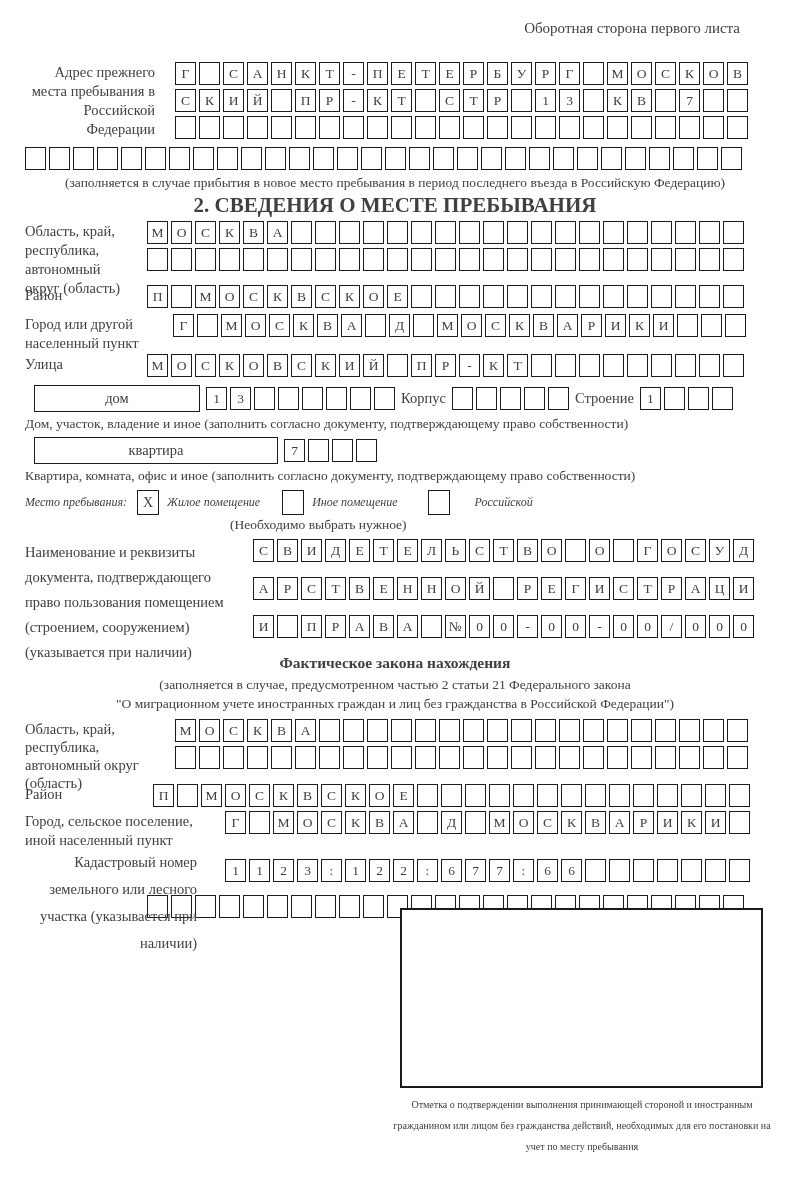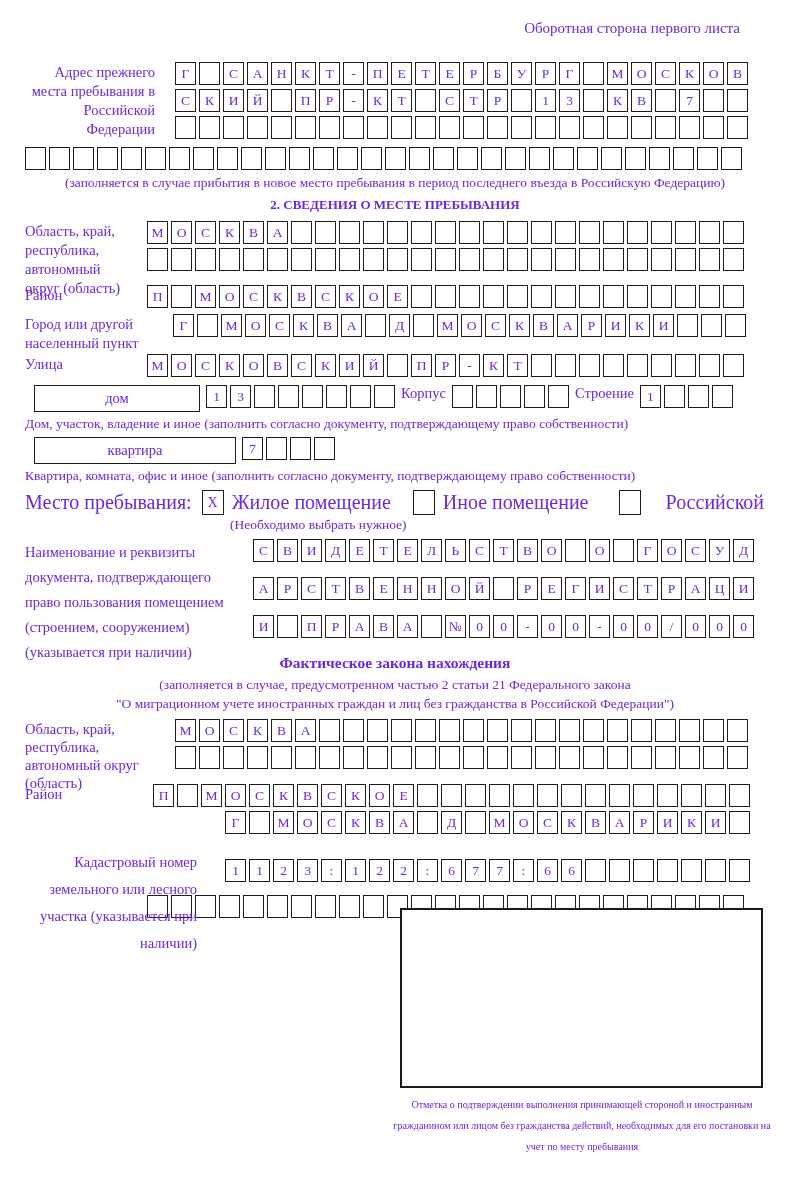--- a/index.html
+++ b/index.html
@@ -2,72 +2,72 @@
 <html><head>
 <meta charset="utf-8">
 <style>
   html,body{margin:0;padding:0;background:#fff;}
   .page{
     position:relative;
     width:800px;height:1180px;
     box-sizing:border-box;
     padding:18px 35px 0 25px;
     font-family:"Liberation Serif","DejaVu Serif",serif;
-    color:#6d28d9;background:#fff;overflow:hidden;
+    color:#404040;background:#fff;overflow:hidden;
   }
   .corner{text-align:right;font-size:15px;line-height:20px;margin-right:25px;}
   
   .cellrow{display:flex;gap:3px;}
   .cell{
     box-sizing:border-box;flex:none;
     width:21px;height:23px;
     border:1.6px solid #1c1c1c;
     display:flex;align-items:center;justify-content:center;
     font-size:13.5px;line-height:1;background:#fff;
   }
   
   .group{position:relative;}
   .flabel{position:absolute;left:0;top:1px;font-size:14.5px;line-height:19px;}
   .rows>.cellrow{margin-bottom:4px;}
   .rows>.cellrow:last-child{margin-bottom:0;}
   .note{font-size:13.5px;line-height:19px;}
   .center{text-align:center;}
-  h3{margin:3px 0 6px 0;font-size:13px;line-height:20px;text-align:center;font-weight:bold;}
+  h3{margin:3px 0 6px 0;font-size:21px;line-height:20px;text-align:center;font-weight:bold;}
   .subhead{margin:10px 0 0 0;font-size:15.5px;line-height:20px;text-align:center;font-weight:bold;}
   
   .g-prev .flabel{width:130px;}      .g-prev .rows{margin-left:150px;}
   .g-reg1 .flabel{width:108px;}      .g-reg1 .rows{margin-left:122px;}
   .g-dis1 .flabel{width:108px;}      .g-dis1 .rows{margin-left:122px;}
   .g-city1 .flabel{width:142px;}     .g-city1 .rows{margin-left:148px;}
   .g-str1 .flabel{width:108px;}      .g-str1 .rows{margin-left:122px;}
   .g-doc .flabel{width:218px;line-height:25px;font-size:14.5px;}
   .g-doc .rows{margin-left:228px;}
   .g-doc .rows>.cellrow{margin-bottom:15px;}
   .g-reg2 .flabel{width:132px;line-height:18px;} .g-reg2 .rows{margin-left:150px;}
   .g-dis2 .flabel{width:108px;}      .g-dis2 .rows{margin-left:128px;}
   .g-city2 .flabel{width:192px;}     .g-city2 .rows{margin-left:200px;}
   .g-kad .flabel{width:172px;top:-10px;line-height:27px;text-align:right;} .g-kad .rows{margin-left:200px;}
   .g-kad .rows>.cellrow{margin-bottom:13px;}
   .g-kad .rows>.cellrow.shifted{margin-left:-78px;}
   
-  .hrow{display:flex;}
+  .hrow{display:flex;align-items:center;}
   .wbox{
     box-sizing:border-box;border:1.6px solid #1c1c1c;height:27px;
     display:flex;align-items:center;justify-content:center;
     font-size:14.5px;background:#fff;flex:none;
   }
   .inlabel{font-size:14.5px;margin:0 6px;white-space:nowrap;}
   
   .stayrow{display:flex;align-items:center;}
   .cbox{
     box-sizing:border-box;flex:none;width:22px;height:25px;
     border:1.6px solid #1c1c1c;display:flex;align-items:center;justify-content:center;
     font-size:14px;background:#fff;
   }
-  .staylabel{font-size:20px;white-space:nowrap;}
+  .staylabel{font-size:12px;white-space:nowrap;font-style:italic;}
   
   .stampbox{
     position:absolute;left:400px;top:908px;
     width:363px;height:180px;box-sizing:border-box;
     border:2.5px solid #1a1a1a;background:#fff;
   }
   .stampcaption{
     position:absolute;left:393px;top:1094px;width:378px;
     font-size:10px;line-height:21px;text-align:center;
   }
@@ -380,21 +380,21 @@
     <div class="cellrow">
         <span class="cell">1</span>
         <span class="cell"></span>
         <span class="cell"></span>
         <span class="cell"></span>
       </div>
   </div>
   <div class="note" style="margin-top:2px;">Дом, участок, владение и иное (заполнить согласно документу, подтверждающему право собственности)</div>
 
   <div class="hrow" style="margin-top:4px;">
-    <div class="wbox" style="width:202px;margin-left:9px;margin-right:6px;">квартира</div>
+    <div class="wbox" style="width:244px;margin-left:9px;margin-right:6px;">квартира</div>
     <div class="cellrow">
         <span class="cell">7</span>
         <span class="cell"></span>
         <span class="cell"></span>
         <span class="cell"></span>
       </div>
   </div>
   <div class="note" style="margin-top:2px;">Квартира, комната, офис и иное (заполнить согласно документу, подтверждающему право собственности)</div>
 
   <div class="stayrow" style="margin-top:5px;">
@@ -572,20 +572,21 @@
           <span class="cell"></span>
           <span class="cell"></span>
           <span class="cell"></span>
           <span class="cell"></span>
           <span class="cell"></span>
         </div>
       </div>
   </div>
 
   <div class="group g-city2" style="margin-top:4px;">
+    <div class="flabel">Город, сельское поселение, иной населенный пункт</div>
     <div class="rows">
         <div class="cellrow">
           <span class="cell">Г</span>
           <span class="cell"></span>
           <span class="cell">М</span>
           <span class="cell">О</span>
           <span class="cell">С</span>
           <span class="cell">К</span>
           <span class="cell">В</span>
           <span class="cell">А</span>

